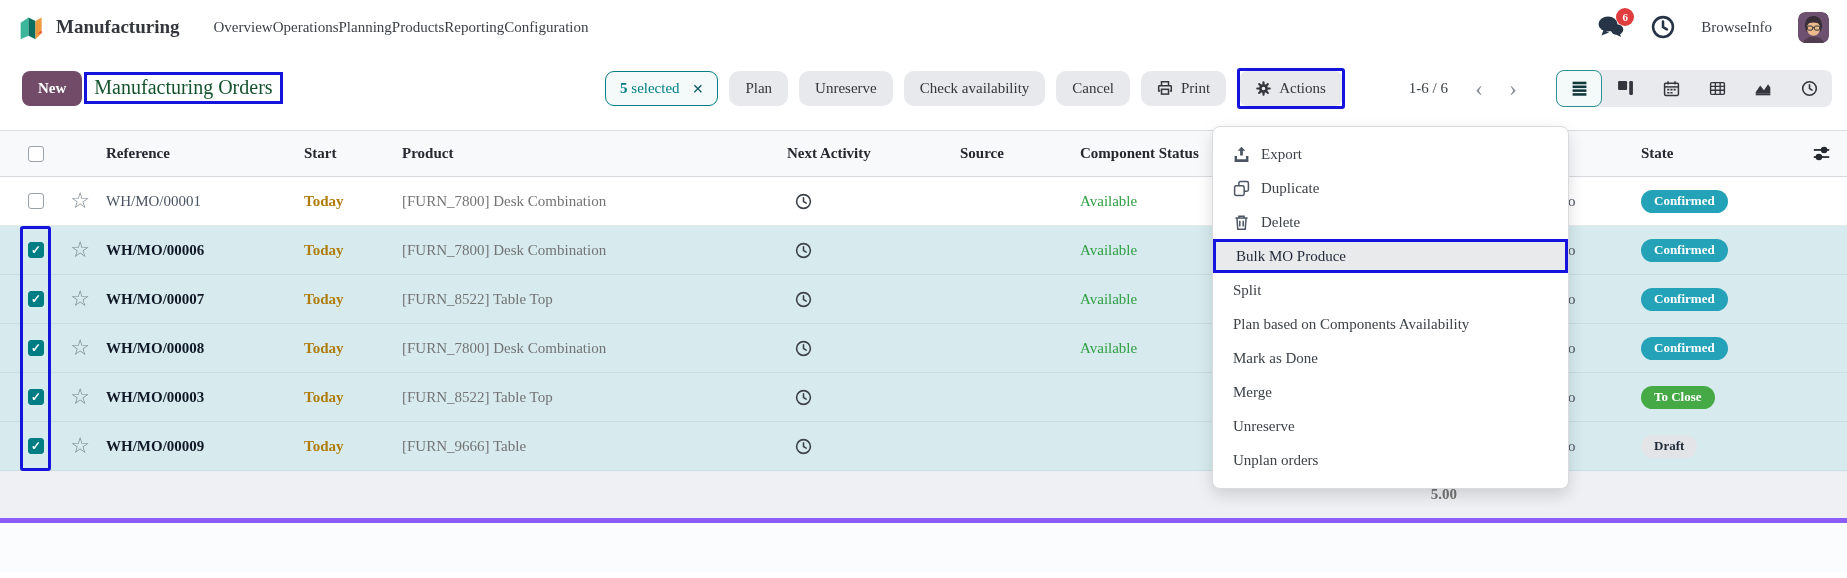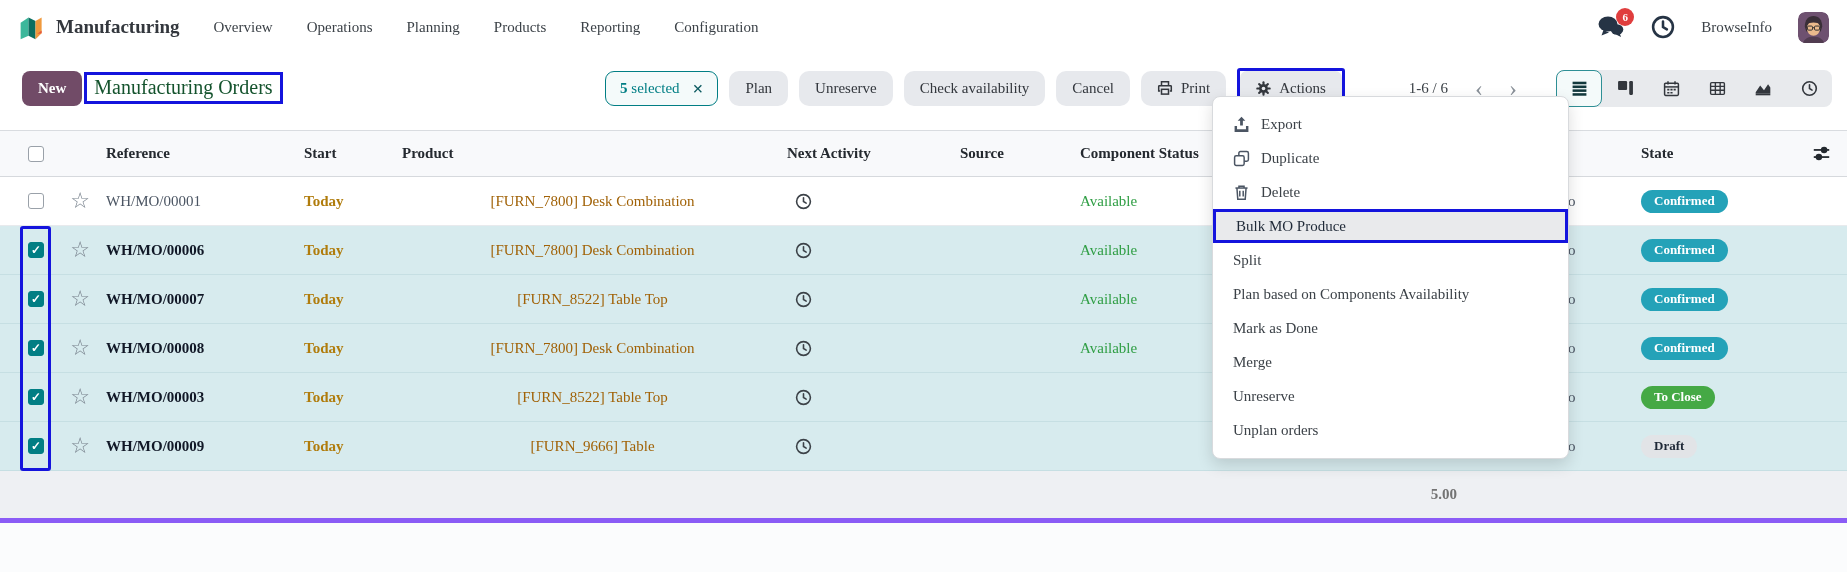--- a/index.html
+++ b/index.html
@@ -8,21 +8,21 @@
     width: 1847px; height: 578px;
     font-family: "Liberation Sans", "DejaVu Sans", sans-serif;
     color:#374151; font-size:15px; overflow:hidden;
   }
   .page { position:relative; width:1847px; height:572px; background:#fff; overflow:hidden;font-family:Liberation Serif, serif; }
 
   
   .navbar { height:54px; display:flex; align-items:center; padding:0 18px; background:#fff; }
   .brand { display:flex; align-items:center; gap:10px; margin-right:34px; cursor:pointer; }
   .brand-name { font-size:19px; font-weight:700; color:#33373d; }
-  .nav-menu { display:flex; align-items:flex-end; gap:34px; }
+  .nav-menu { display:flex; align-items:flex-end; }
   .nav-item { color:#3c4248; font-size:15px; cursor:pointer; }
   .systray { margin-left:auto; display:flex; align-items:center; gap:26px; }
   .msg-wrap { position:relative; width:28px; height:24px; cursor:pointer; }
   .msg-badge { position:absolute; top:-7px; right:-9px; min-width:18px; height:18px; border-radius:50%;
     background:var(--notif-red,#e03e3e); color:#fff; font-size:11px; font-weight:700;
     display:flex; align-items:center; justify-content:center; padding:0 3px; }
   .user-name { font-size:15px; color:#3c4248; }
   .avatar { width:31px; height:31px; border-radius:7px; overflow:hidden; cursor:pointer; }
 
   
@@ -59,38 +59,38 @@
   .trow.selected { background:var(--sel-bg,#d7ebee); border-bottom-color:#c6dfe3; }
   .c { padding-left:4px; overflow:hidden; white-space:nowrap; }
   .c.center { display:flex; justify-content:center; padding-left:0; }
   .c.act { padding-left:12px; }
   .c.qty { text-align:right; padding-right:4px; }
   .c.statec { padding-left:35px; }
   .c.iconc { display:flex; justify-content:flex-end; padding-right:16px; }
   .ref.bold { font-weight:700; color:#111827; }
   .ref { color:#4b5563; }
   .start { color:var(--today,#b07c0c); font-weight:700; }
-  .prod { color:#a16207;text-align:center; }
+  .prod { color:#737373; }
   .comp { color:var(--avail,#2f9e44); }
   .uom-frag { display:inline-block; margin-left:103px; color:#4b5563; }
   .cb { width:16px; height:16px; border:1px solid #9aa1a9; border-radius:3px; background:#fff;
     display:inline-flex; align-items:center; justify-content:center; cursor:pointer; }
   .cb.checked { background:var(--teal,#017e84); border-color:var(--teal,#017e84); }
   .cb.checked::after { content:"✓"; color:#fff; font-size:12px; font-weight:700; line-height:1; }
   .star { font-size:22px; color:#79838e; line-height:1; cursor:pointer; }
   .badge { display:inline-block; padding:3px 13px 4px; border-radius:999px; font-size:13px;
     font-weight:700; color:#fff; }
   .badge.info { background:var(--badge-confirmed,#24a2b8); }
   .badge.success { background:var(--badge-toclose,#45a945); }
   .badge.muted { background:var(--badge-draft,#e2e4e7); color:#1f2937; }
   .tfoot { height:52px; background:#eef0f3; border-bottom:5px solid #8b5cf6; font-weight:700; color:#737373; }
   .bottom-space { height:55px; background:#fbfcfd; }
 
   
-  .dropdown { position:absolute; left:1212px; top:96px; width:357px; padding:10px 0 11px;
+  .dropdown { position:absolute; left:1212px; top:126px; width:357px; padding:10px 0 11px;
     background:#fff; border:1px solid #d8dadd; border-radius:8px;
     box-shadow:0 6px 16px rgba(0,0,0,.14); z-index:20; }
   .dd-item { height:34px; display:flex; align-items:center; padding:0 12px 0 20px; font-size:15px;
     color:#3c4248; cursor:pointer; white-space:nowrap; }
   .dd-item .dd-icon { width:17px; height:17px; margin-right:11px; display:inline-flex; }
   .dd-item.highlighted { background:#e9eaec; border:3px solid var(--annot,#1414dd); color:#1f2937; }
 
   
   .annot-checkbox-col { position:absolute; left:20px; top:226px; width:31px; height:245px;
     border:3px solid var(--annot,#1414dd); border-radius:3px; z-index:5; pointer-events:none; }

